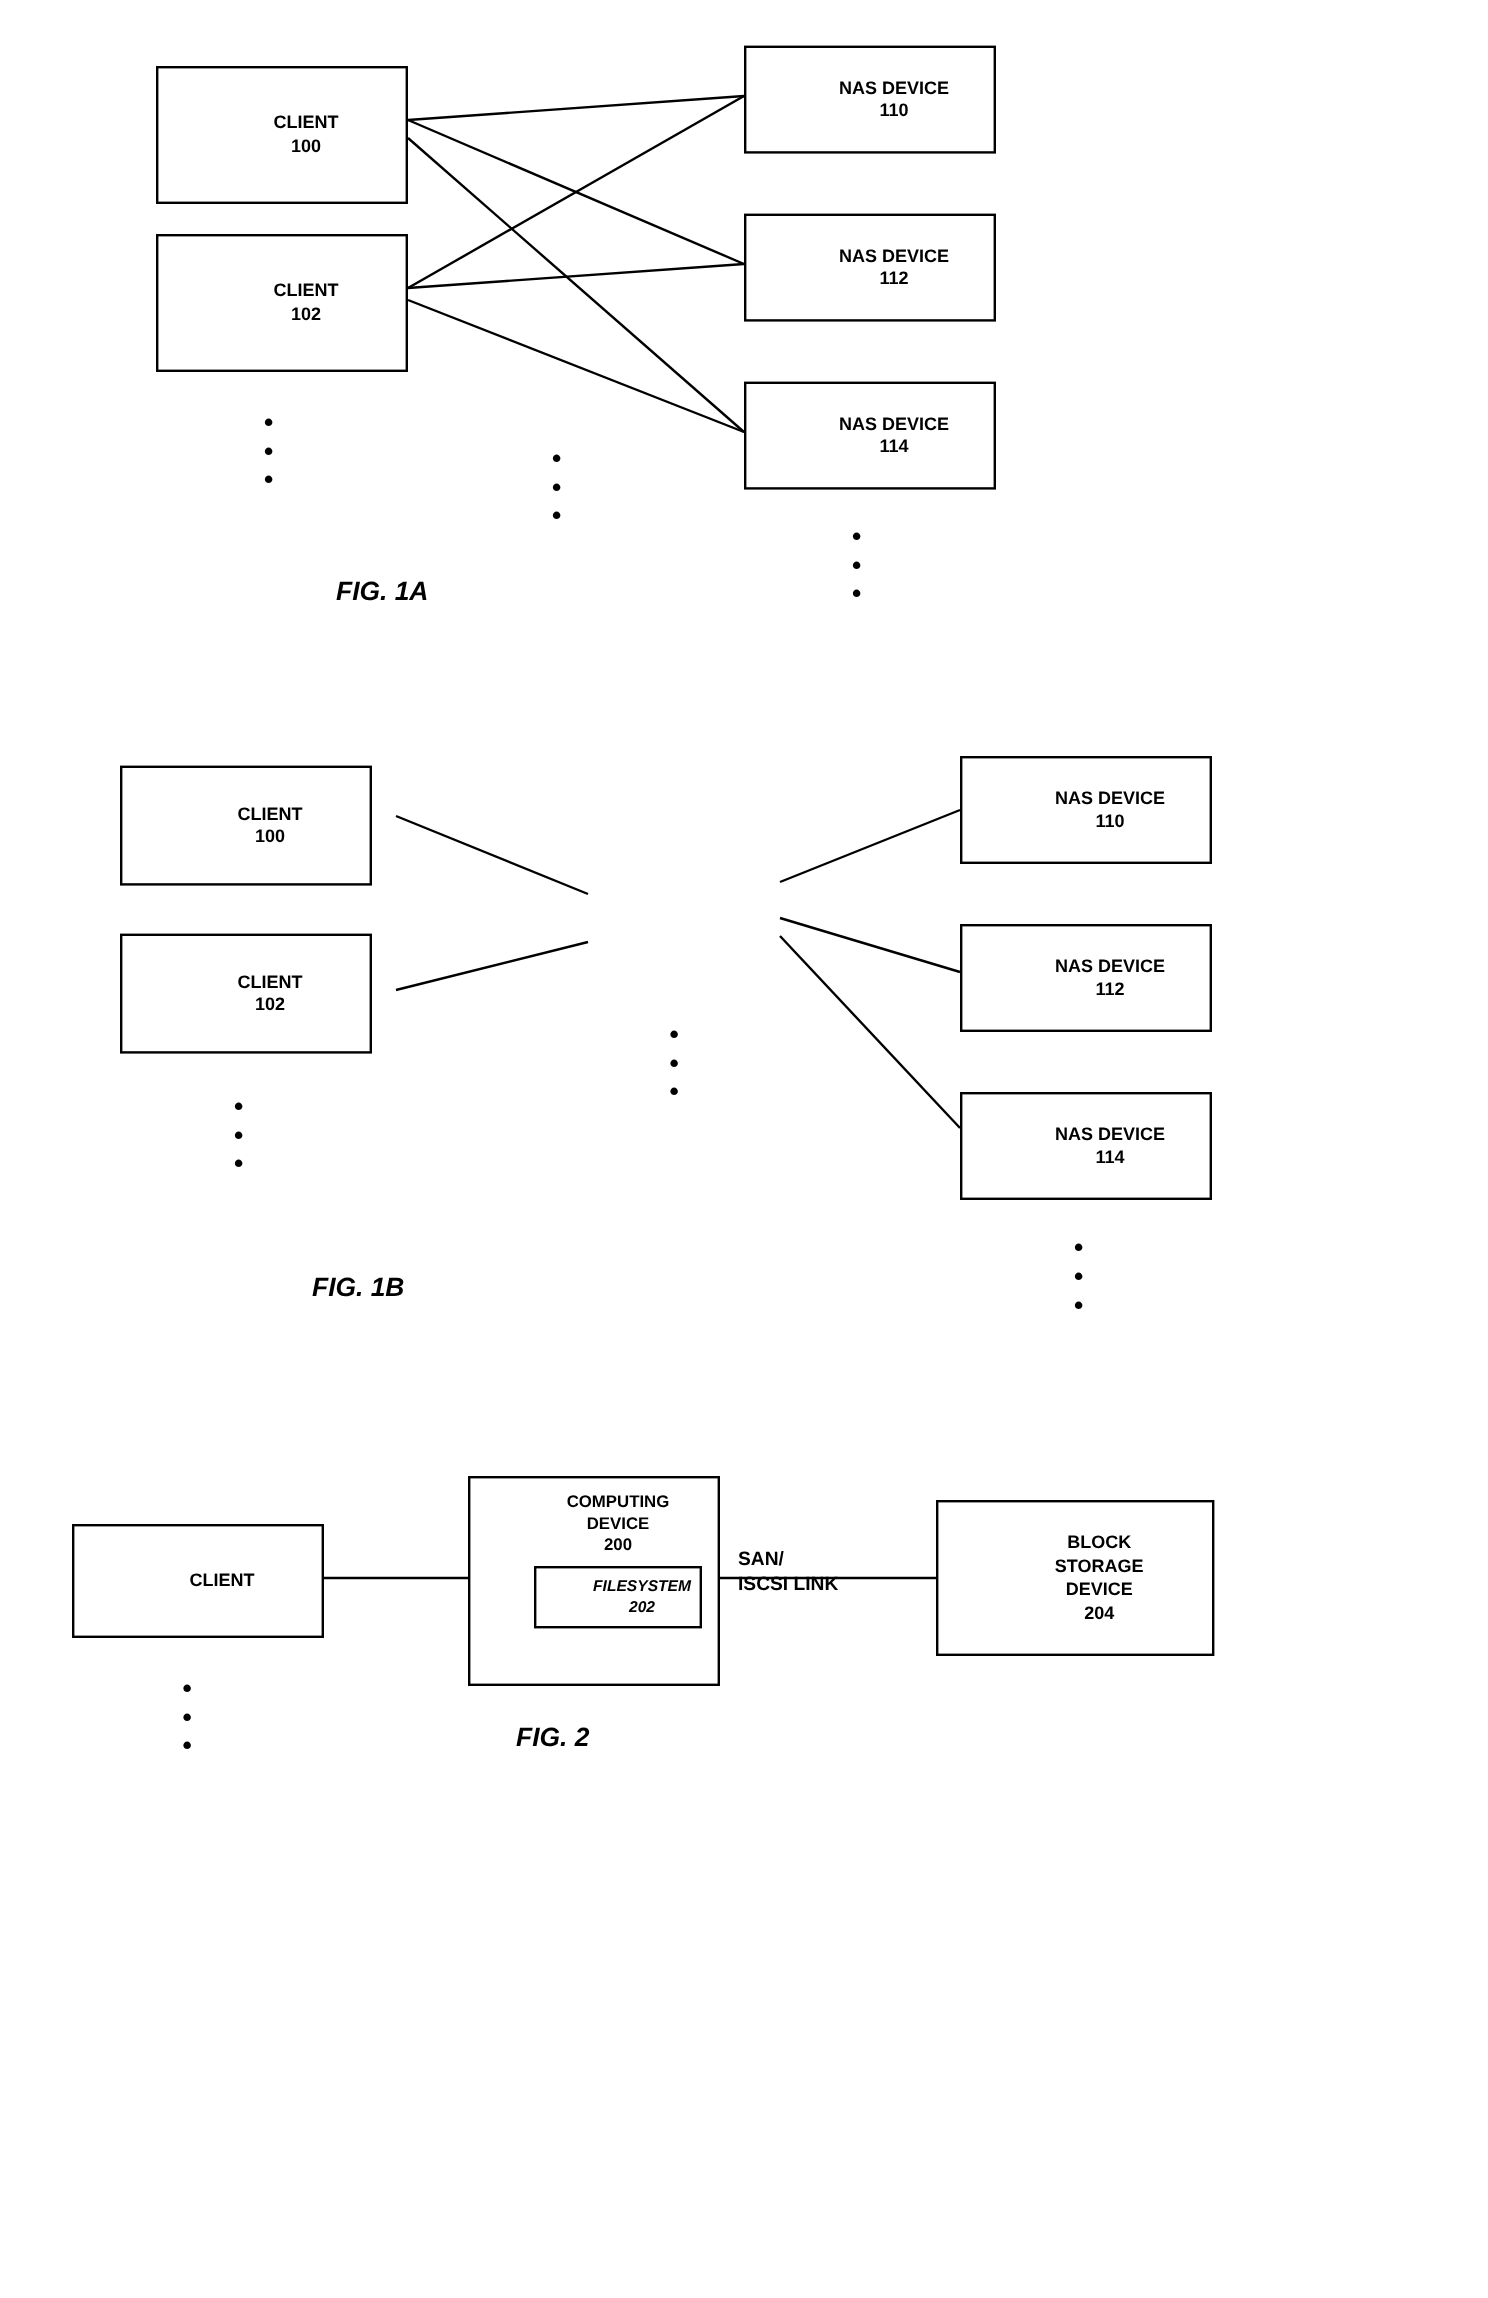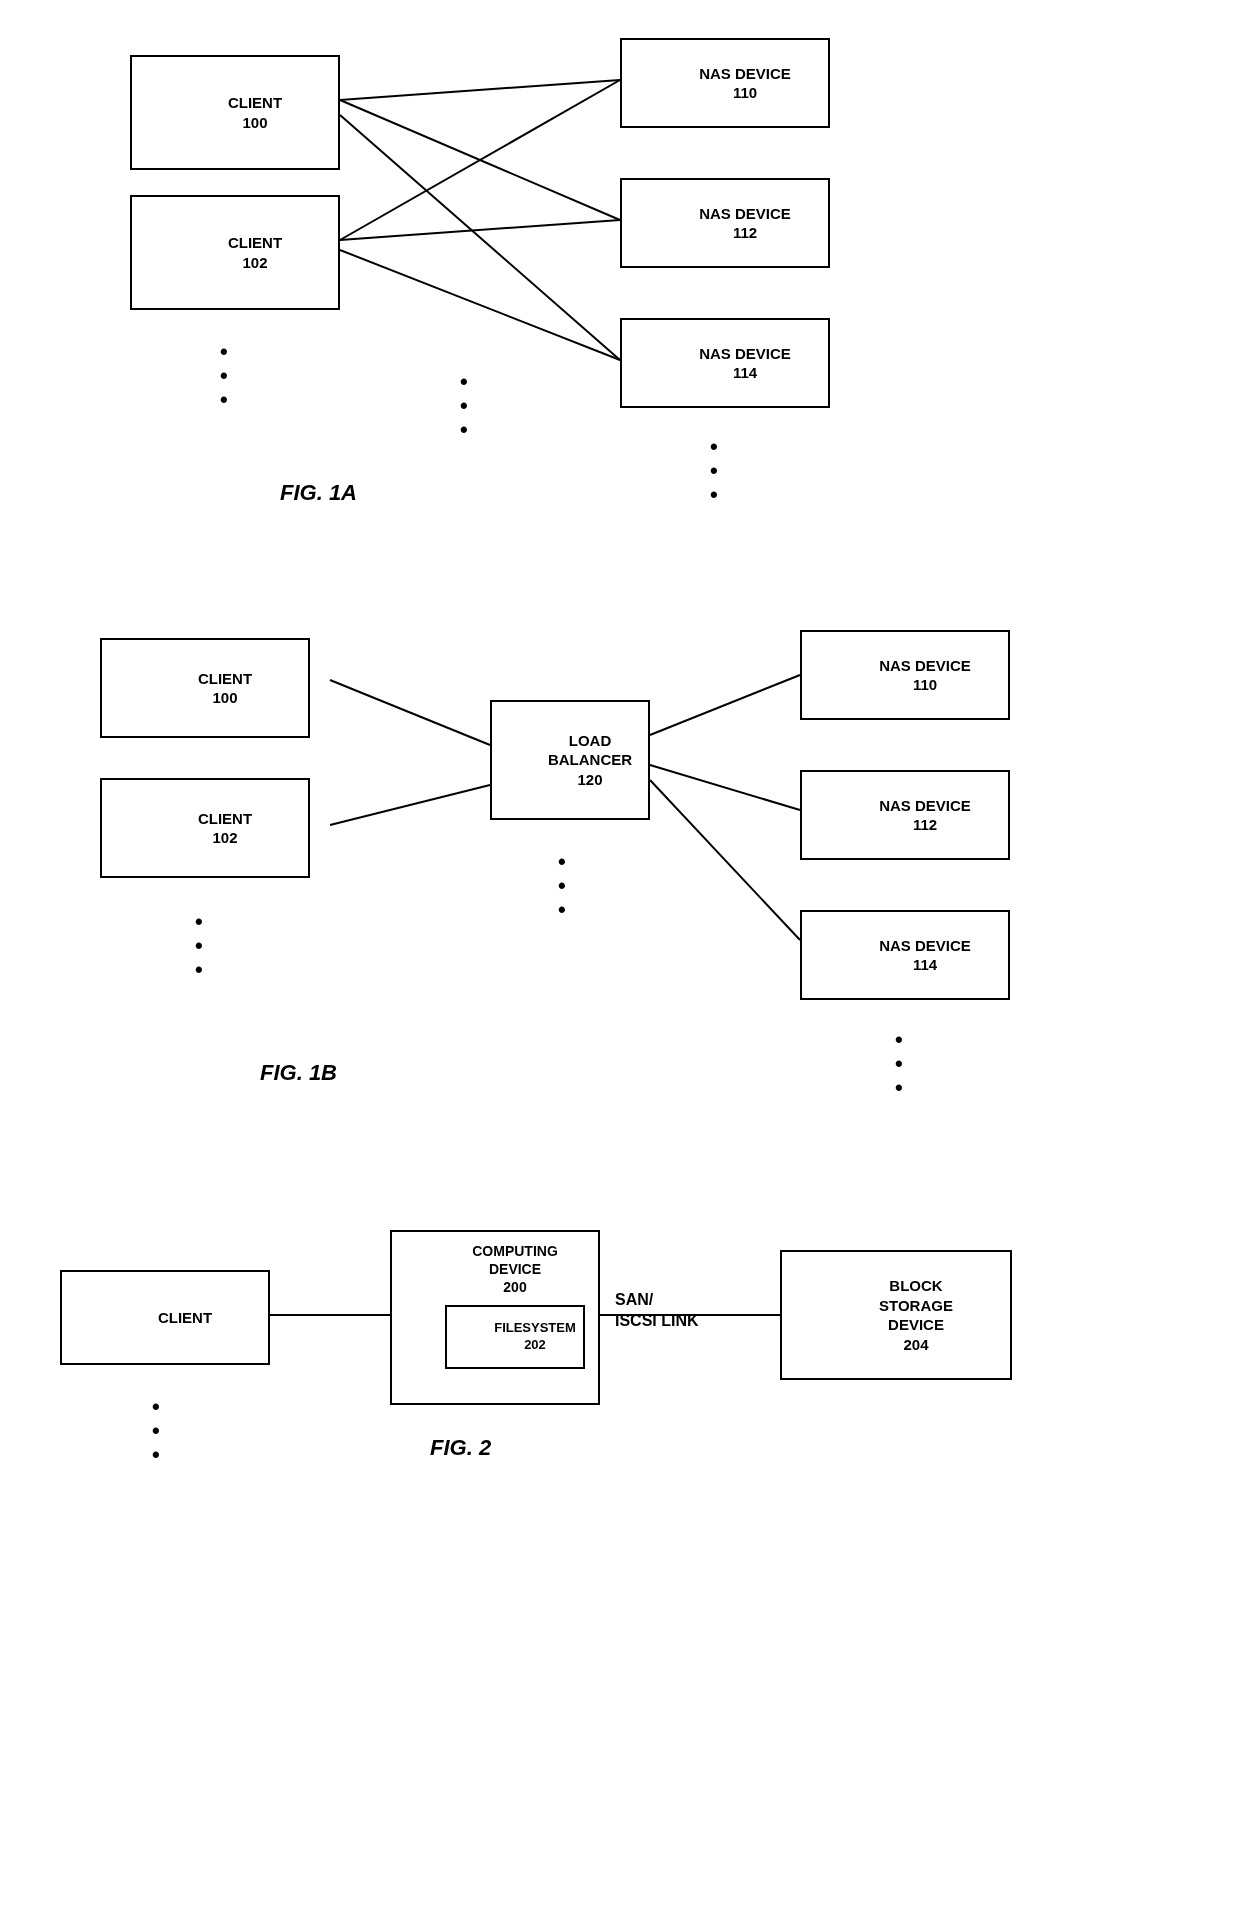--- a/index.html
+++ b/index.html
@@ -144,23 +144,20 @@
     <div class="box" style="left:100px; top:68px; width:210px; height:100px;">
       <span>CLIENT<br>100</span>
     </div>
 
     <div class="box" style="left:100px; top:208px; width:210px; height:100px;">
       <span>CLIENT<br>102</span>
     </div>
 
     <div class="dots" style="left:195px; top:340px;">•<br>•<br>•</div>
 
-    <div class="box" style="left:490px; top:130px; width:160px; height:120px;">
-      <span>LOAD<br>BALANCER<br>120</span>
-    </div>
 
     <div class="dots" style="left:558px; top:280px;">•<br>•<br>•</div>
 
     <div class="box" style="left:800px; top:60px; width:210px; height:90px;">
       <span>NAS DEVICE<br>110</span>
     </div>
 
     <div class="box" style="left:800px; top:200px; width:210px; height:90px;">
       <span>NAS DEVICE<br>112</span>
     </div>
@@ -184,21 +181,21 @@
 
     <div class="box" style="left:60px; top:100px; width:210px; height:95px;">
       <span>CLIENT</span>
     </div>
 
     <div class="dots" style="left:152px; top:225px;">•<br>•<br>•</div>
 
     <div class="box" style="left:390px; top:60px; width:210px; height:175px; flex-direction: column; justify-content: flex-start; padding-top: 10px;">
       <span style="font-size:14px;">COMPUTING<br>DEVICE<br>200</span>
 
-      <div class="box" style="position:relative; left:0; top:8px; width:140px; height:64px; border: 2px solid #000;">
+      <div class="box" style="position:relative; left:0; top:8px; width:140px; height:52px; border: 2px solid #000; font-style: italic;">
         <span style="font-size:13px;">FILESYSTEM<br>202</span>
       </div>
     </div>
 
     <div style="position:absolute; left:615px; top:120px; font-size:16px; font-weight:bold; white-space:pre-line; text-align:left; line-height:1.3;">SAN/<br>ISCSI LINK</div>
 
     <div class="box" style="left:780px; top:80px; width:232px; height:130px;">
       <span>BLOCK<br>STORAGE<br>DEVICE<br>204</span>
     </div>
 

